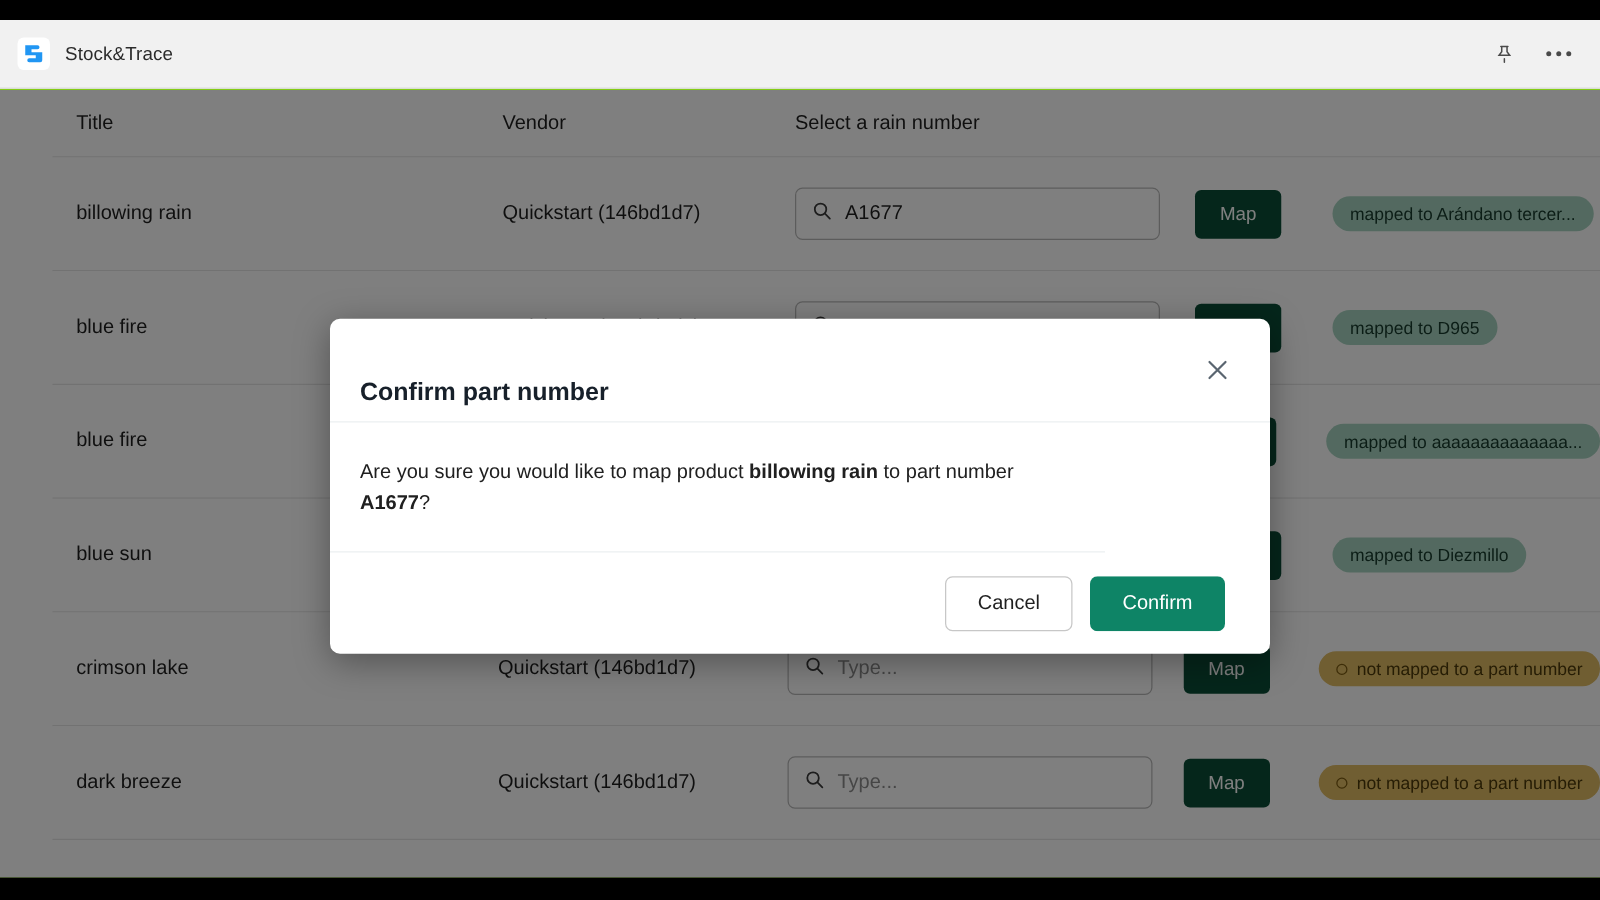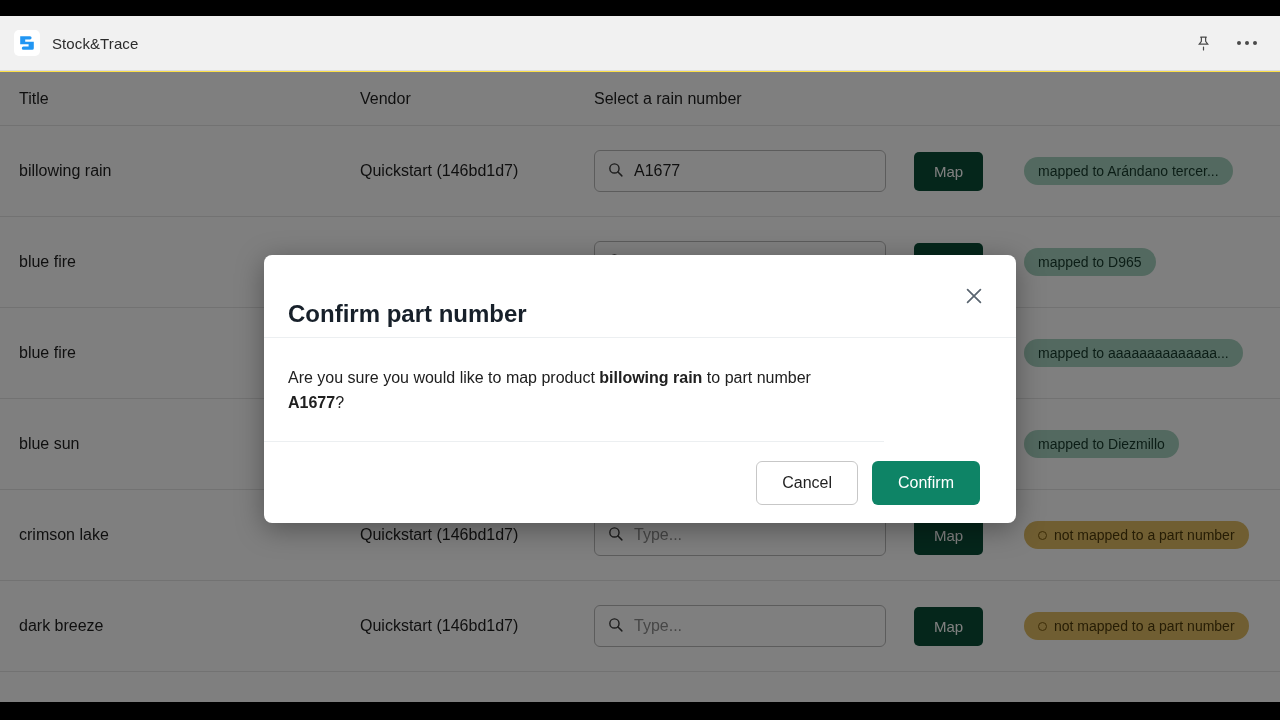--- a/index.html
+++ b/index.html
@@ -5,21 +5,21 @@
   * { box-sizing: border-box; margin: 0; padding: 0; }
   html, body {
     width: 1280px; height: 720px;
     background: #000;
     font-family: "Liberation Sans", sans-serif;
     overflow: hidden;
   }
   #screen {
     position: relative;
     width: 1280px; height: 720px;
-    background: #fde047;
+    background: #84cc16;
   }
 
   
   .bar-top    { position:absolute; left:0; top:0;   width:1280px; height:16px; background:#000; }
   .bar-bottom { position:absolute; left:0; top:702px; width:1280px; height:18px; background:#000; }
 
   
   .chrome {
     position: absolute; left: 0; top: 16px; width: 1280px; height: 55px;
     background: #f1f1f1;
@@ -40,20 +40,21 @@
   }
   .icon-btn { width: 22px; height: 22px; display:flex; align-items:center; justify-content:center; cursor: pointer; }
   .dots { display:flex; gap:4px; align-items:center; }
   .dots i { width:4px; height:4px; border-radius:50%; background:#4a4a4a; display:block; }
 
   
   .page {
     position: absolute; left: 0; top: 72px; width: 1280px; height: 630px;
     background: #ffffff;
     overflow: hidden;
+    padding-left: 42px;
   }
   .table-head {
     height: 54px; display: flex; align-items: center;
     font-size: 16px; color: #1f1f1f;
     border-bottom: 1px solid #e4e4e4;
   }
   .row {
     height: 91px; display: flex; align-items: center;
     border-bottom: 1px solid #e4e4e4;
     background: #fff;
@@ -114,21 +115,21 @@
     border-radius: 8px;
     box-shadow: 0 6px 28px rgba(0,0,0,0.35);
     overflow: hidden;
   }
   .modal-head {
     height: 83px;
     display: flex; align-items: center;
     padding: 0 28px 0 24px;
     border-bottom: 1px solid #eceff1;
   }
-  .modal-title { font-size: 24px; font-weight: bold; color: #17202a; margin-top: 36px; }
+  .modal-title { font-size: 20px; font-weight: bold; color: #17202a; margin-top: 36px; }
   .modal-close {
     margin-left: auto; width: 28px; height: 28px; cursor: pointer;
     display: flex; align-items: center; justify-content: center;
   }
   .modal-body {
     padding: 27px 24px 26px 24px;
     font-size: 16px; line-height: 25px; color: #202020;
     border-bottom: 1px solid #eceff1;
     max-width: 620px;
   }

